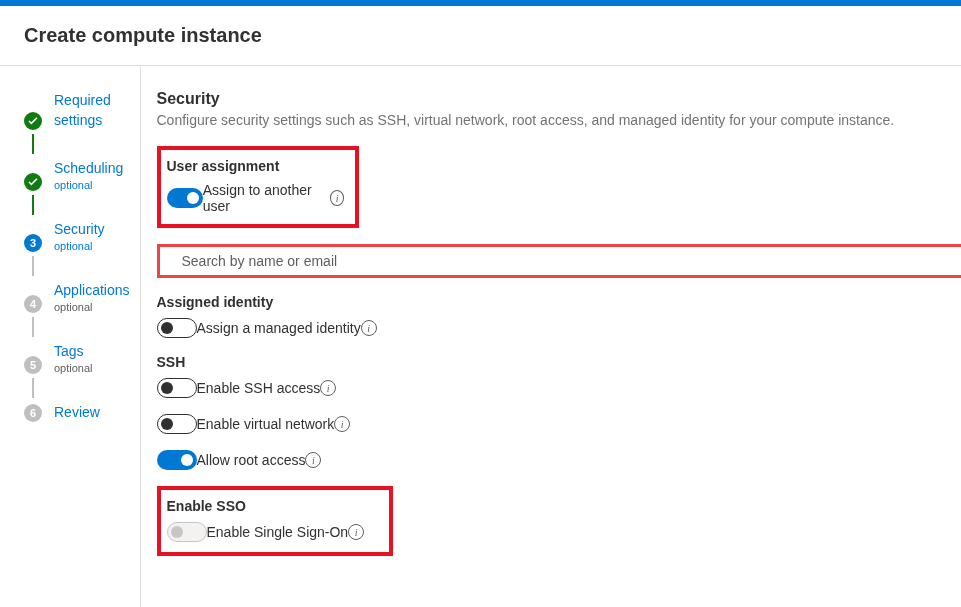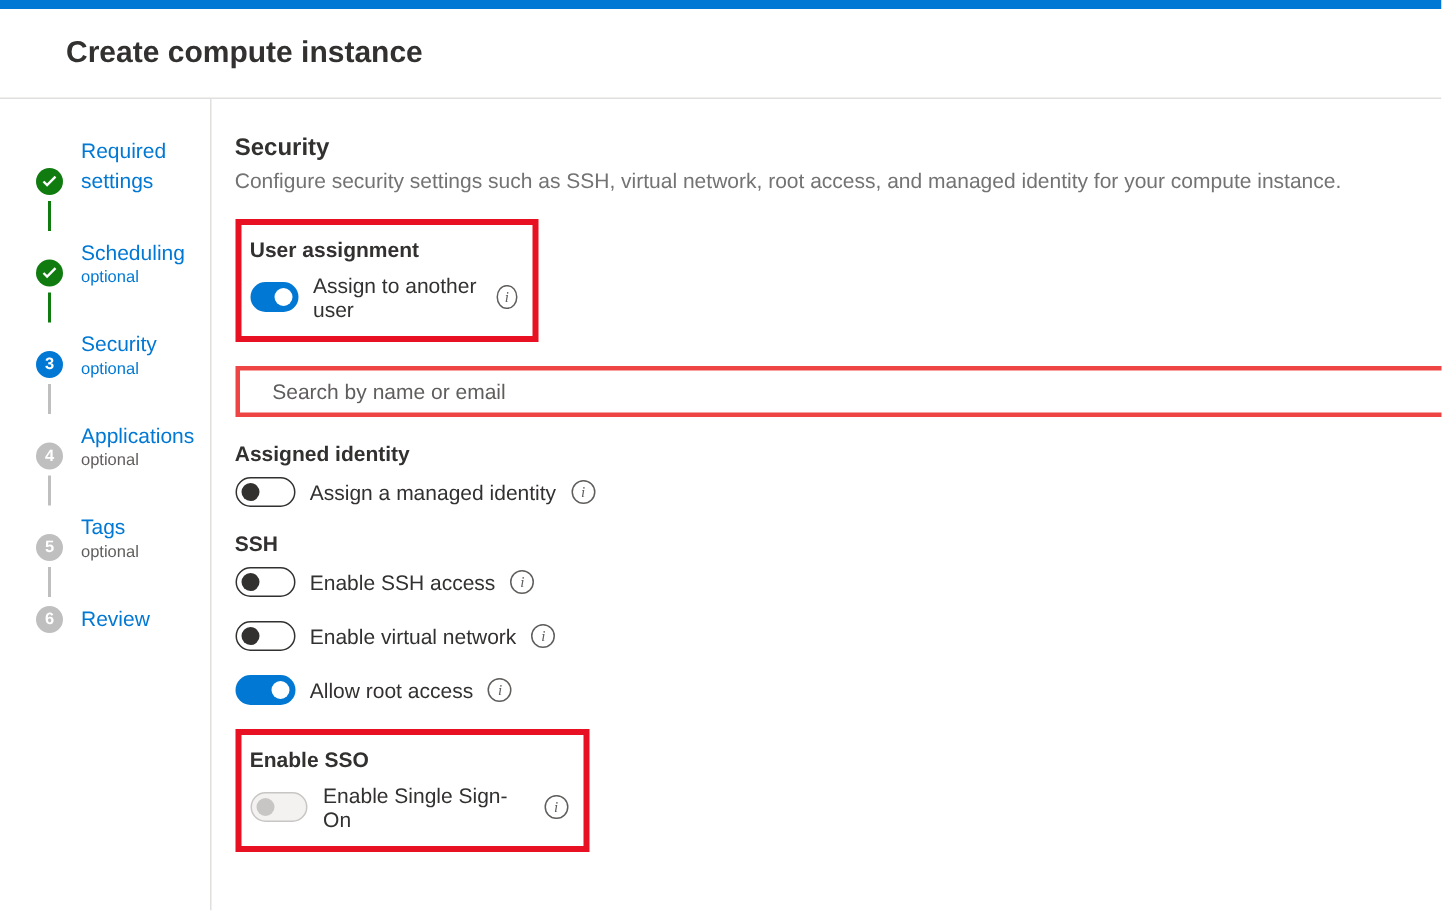--- a/index.html
+++ b/index.html
@@ -1,39 +1,39 @@
 <!DOCTYPE html>
 <html><head>
   <meta charset="utf-8">
   <style>
     * { box-sizing: border-box; margin: 0; padding: 0; font-family: 'Segoe UI', Arial, sans-serif; }
     body { background: #fff; width: 961px; height: 607px; overflow: hidden; }
     .topbar { height: 6px; background: #0078d4; width: 100%; }
-    .page-title { font-size: 20px; font-weight: 600; color: #323130; padding: 18px 0 18px 44px; border-bottom: 1px solid #e1dfdd; }
+    .page-title { font-size: 20px; font-weight: 600; color: #323130; padding: 18px 0 18px 24px; border-bottom: 1px solid #e1dfdd; }
     .layout { display: flex; height: calc(100% - 6px - 60px); }
     .sidebar { width: 210px; padding: 24px 10px 0 24px; border-right: 1px solid #e1dfdd; }
     .main { flex: 1; padding: 24px 0 0 16px; }
     .step-list { list-style: none; }
     .step-item { display: flex; align-items: flex-end; position: relative; }
     .step-bullet { width: 18px; height: 18px; border-radius: 50%; display: flex; align-items: center; justify-content: center; margin-right: 12px; flex-shrink: 0; margin-top: 1px; z-index: 1; }
     .step-content { display: flex; flex-direction: column; }
     .step-label { font-size: 14px; line-height: 20px; color: #605e5c; }
     .step-label.active { color: #0078d4; }
     .step-sublabel { font-size: 11px; color: #605e5c; margin-top: 1px; }
     .step-sublabel.active { color: #0078d4; }
     .connector { width: 2px; background: #bfbfbf; margin: 4px 0 4px 8px; height: 20px; }
     .connector.green { background: #107c10; }
     .bullet-check { background: #107c10; }
     .bullet-num { background: #0078d4; color: #fff; font-size: 11px; font-weight: 600; }
     .bullet-gray { background: #bfbfbf; color: #fff; font-size: 11px; font-weight: 600; }
     .section-title { font-size: 16px; font-weight: 600; color: #323130; margin-bottom: 4px; }
     .section-desc { font-size: 14px; color: #737373; margin-bottom: 18px; }
     .field-group { margin-bottom: 16px; position: relative; }
     .field-heading { font-size: 14px; font-weight: 600; color: #323130; margin-bottom: 8px; }
-    .toggle-row { display: flex; align-items: center; gap: 10px; }
+    .toggle-row { display: flex; align-items: center; }
     .toggle { width: 40px; height: 20px; border-radius: 10px; position: relative; cursor: pointer; }
     .toggle-on { background: #0078d4; }
     .toggle-off { background: #fff; border: 1px solid #323130; }
     .toggle-disabled { background: #f3f2f1; border: 1px solid #c8c6c4; }
     .knob { width: 12px; height: 12px; border-radius: 50%; position: absolute; top: 50%; transform: translateY(-50%); }
     .toggle-on .knob { background: #fff; right: 4px; }
     .toggle-off .knob { background: #323130; left: 3px; }
     .toggle-disabled .knob { background: #c8c6c4; left: 3px; }
     .toggle-label { font-size: 14px; color: #323130; }
     .info-icon { width: 16px; height: 16px; border: 1px solid #605e5c; border-radius: 50%; display: inline-flex; align-items: center; justify-content: center; font-size: 10px; color: #605e5c; font-style: italic; font-family: Georgia, serif; cursor: pointer; }

